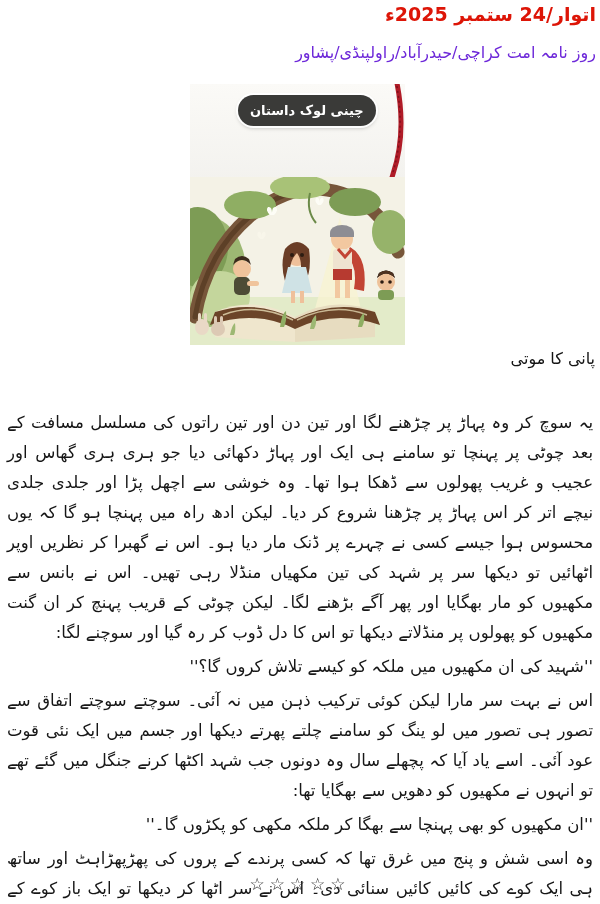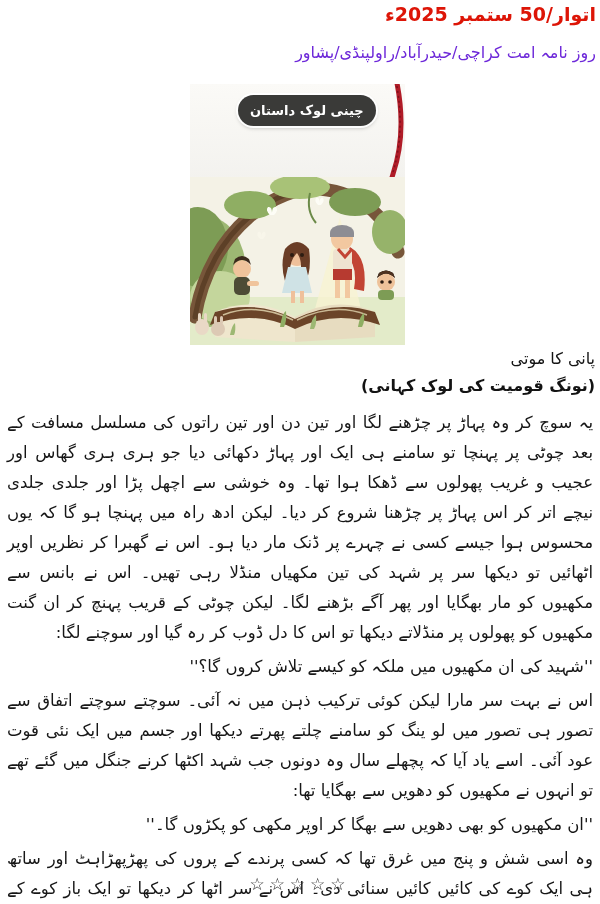--- a/index.html
+++ b/index.html
@@ -125,21 +125,21 @@
     font-size: 17px;
     letter-spacing: 5px;
     direction: ltr;
   }
 </style>
 </head>
 <body>
 
 <div class="page">
 
-  <div class="date-line">اتوار/50 ستمبر 2025ء</div>
+  <div class="date-line">اتوار/24 ستمبر 2025ء</div>
 
   <div class="newspaper-line">روز نامہ امت کراچی/حیدرآباد/راولپنڈی/پشاور</div>
 
   <div class="cover">
 
     <svg class="red-arc" viewBox="0 0 30 200" preserveAspectRatio="none">
       <path d="M 18,0 Q 31,55 16,100 Q 12,112 14,118" fill="none" stroke="#b01c28" stroke-width="5" stroke-linecap="round"></path>
       <path d="M 18,2 Q 29,55 16,98" fill="none" stroke="#7e0f1c" stroke-width="1.5" stroke-dasharray="2 3"></path>
     </svg>
 
@@ -213,27 +213,26 @@
 
       <path d="M 90,150 q 2,-14 6,-16 q 1,10 -2,16 Z" fill="#8fae63"></path>
       <path d="M 120,152 q 2,-12 6,-14 q 1,9 -2,14 Z" fill="#9db873"></path>
       <path d="M 168,150 q 2,-12 6,-14 q 1,9 -2,14 Z" fill="#8fae63"></path>
       <path d="M 40,158 q 2,-10 5,-12 q 1,8 -1,12 Z" fill="#9db873"></path>
     </svg>
   </div>
 
   <div class="article-title">پانی کا موتی</div>
 
-  <div class="article-subtitle">(نونگ قومیت کی لوک کہانی)</div>
 
   <div class="story-body">
     <p>یہ سوچ کر وہ پہاڑ پر چڑھنے لگا اور تین دن اور تین راتوں کی مسلسل مسافت کے بعد چوٹی پر پہنچا تو سامنے ہی ایک اور پہاڑ دکھائی دیا جو ہری ہری گھاس اور عجیب و غریب پھولوں سے ڈھکا ہوا تھا۔ وہ خوشی سے اچھل پڑا اور جلدی جلدی نیچے اتر کر اس پہاڑ پر چڑھنا شروع کر دیا۔ لیکن ادھ راہ میں پہنچا ہو گا کہ یوں محسوس ہوا جیسے کسی نے چہرے پر ڈنک مار دیا ہو۔ اس نے گھبرا کر نظریں اوپر اٹھائیں تو دیکھا سر پر شہد کی تین مکھیاں منڈلا رہی تھیں۔ اس نے بانس سے مکھیوں کو مار بھگایا اور پھر آگے بڑھنے لگا۔ لیکن چوٹی کے قریب پہنچ کر ان گنت مکھیوں کو پھولوں پر منڈلاتے دیکھا تو اس کا دل ڈوب کر رہ گیا اور سوچنے لگا:</p>
     <p>''شہید کی ان مکھیوں میں ملکہ کو کیسے تلاش کروں گا؟''</p>
     <p>اس نے بہت سر مارا لیکن کوئی ترکیب ذہن میں نہ آئی۔ سوچتے سوچتے اتفاق سے تصور ہی تصور میں لو ینگ کو سامنے چلتے پھرتے دیکھا اور جسم میں ایک نئی قوت عود آئی۔ اسے یاد آیا کہ پچھلے سال وہ دونوں جب شہد اکٹھا کرنے جنگل میں گئے تھے تو انہوں نے مکھیوں کو دھویں سے بھگایا تھا:</p>
-    <p>''ان مکھیوں کو بھی دھویں سے بھگا کر اوپر مکھی کو پکڑوں گا۔''</p>
+    <p>''ان مکھیوں کو بھی پہنچا سے بھگا کر ملکہ مکھی کو پکڑوں گا۔''</p>
     <p>وہ اسی شش و پنج میں غرق تھا کہ کسی پرندے کے پروں کی پھڑپھڑاہٹ اور ساتھ ہی ایک کوے کی کائیں کائیں سنائی دی۔ اس نے سر اٹھا کر دیکھا تو ایک باز کوے کے بچے کو پنجوں میں دبائے اڑا جا رہا تھا اور کوا بری طرح چلاتا ہوا اس کا پیچھا کر رہا تھا۔ ئین کانگ نے تاک کر جو بانس مارا تو وہ سیدھا باز کے سر میں لگا اور وہ پھڑپھڑاتا ہوا زمین پر آ گرا۔ ادھر پنجوں کی گرفت ڈھیلی پڑتے ہی کوے کا بچہ آزاد ہوا اور پھر سے اڑ گیا۔</p>
   </div>
 
   <div class="rating">
     <span>☆☆☆☆☆</span>
   </div>
 
 </div>
 
 </body></html>

